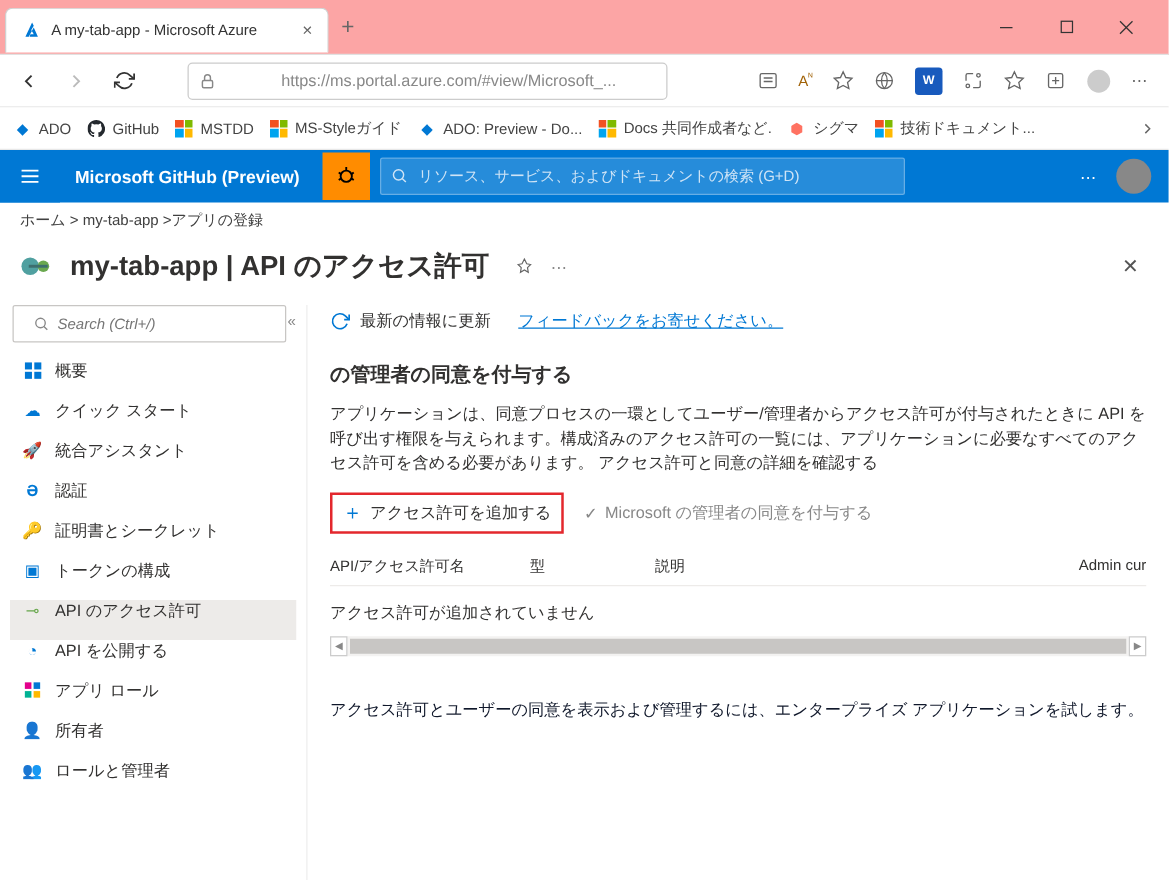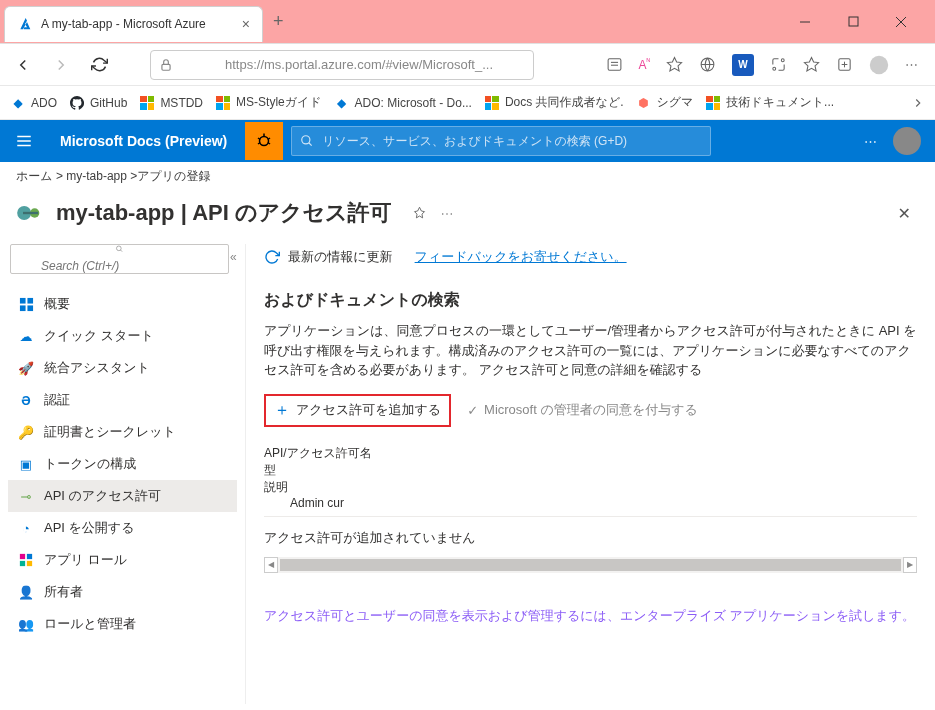--- a/index.html
+++ b/index.html
@@ -50,50 +50,50 @@
 .app-icon { width: 28px; height: 28px; }
 .page-title { font-size: 22px; font-weight: 600; }
 .title-actions { display: flex; gap: 14px; color: #666; margin-left: 8px; }
 .close-panel { margin-left: auto; font-size: 16px; color: #555; padding-right: 8px; }
 
 
 .body-row { display: flex; height: calc(710px - 44px - 42px - 34px - 42px - 28px - 60px); }
 
 
 .sidebar { width: 246px; border-right: 1px solid #eee; padding: 0 8px; }
-.side-search { display: flex; align-items: center; border: 1px solid #c8c6c4; border-radius: 2px; height: 30px; margin: 0 8px 14px 2px; padding: 0 6px; gap: 6px; color: #666; flex-direction: column; }
+.side-search { display: flex; align-items: center; border: 1px solid #c8c6c4; border-radius: 2px; height: 30px; margin: 0 8px 14px 2px; padding: 0 16px; gap: 6px; color: #666; }
 .side-search input { border: none; outline: none; flex: 1; font-size: 12px; font-style: italic; color: #888; }
 .collapse-chevron { position: absolute; margin-left: 222px; margin-top: -38px; color: #888; font-size: 12px; }
-.side-item { display: flex; align-items: center; gap: 10px; height: 32px; padding: 0 10px; font-size: 13px; color: #323130; cursor: pointer; }
+.side-item { display: flex; align-items: flex-start; gap: 10px; height: 32px; padding: 0 10px; font-size: 13px; color: #323130; cursor: pointer; }
 .side-item.active { background: #edebe9; }
 .side-item .icon { width: 16px; height: 16px; display: flex; align-items: center; justify-content: center; }
 .side-section { font-size: 13px; color: #323130; font-weight: 400; padding: 14px 10px 6px; }
 
 
 .main { flex: 1; padding: 0 18px; overflow: hidden; position: relative; }
 .refresh-row { display: flex; align-items: center; gap: 8px; font-size: 13px; padding: 4px 0 18px; }
 .refresh-row .link { color: #0078d4; text-decoration: underline; }
 .section-title { font-size: 16px; font-weight: 600; padding: 6px 0 10px; }
 .desc { font-size: 13px; line-height: 1.5; color: #323130; }
 .desc .link { color: #0078d4; }
 .actions-row { display: flex; align-items: center; gap: 16px; padding: 14px 0 10px; font-size: 13px; }
 .action-add { display: flex; align-items: center; gap: 6px; color: #323130; border: 2px solid #e3272d; padding: 4px 8px; }
 .action-add .plus { color: #0078d4; font-size: 16px; font-weight: 400; }
 .action-grant { display: flex; align-items: center; gap: 6px; color: #888; }
-.table-head { display: flex; border-bottom: 1px solid #edebe9; padding: 8px 0 6px; font-size: 12px; color: #323130; flex-direction: column; }
+.table-head { display: flex; border-bottom: 1px solid #edebe9; padding: 8px 0 6px; font-size: 12px; color: #323130; }
 .col-name { width: 160px; }
 .col-type { width: 100px; }
 .col-desc { flex: 1; }
 .col-admin { width: 80px; text-align: right; }
 .empty-msg { padding: 12px 0 8px; color: #323130; font-size: 13px; }
 .scrollbar-h { height: 16px; background: #f3f2f1; position: relative; margin-top: 2px; }
 .scrollbar-h .thumb-left { position: absolute; left: 0; width: 14px; height: 16px; background: #fff; border: 1px solid #ccc; display:flex;align-items:center;justify-content:center;font-size:8px;color:#888;}
 .scrollbar-h .thumb-right { position: absolute; right: 0; width: 14px; height: 16px; background: #fff; border: 1px solid #ccc; display:flex;align-items:center;justify-content:center;font-size:8px;color:#888;}
 .scrollbar-h .track { position: absolute; left: 16px; right: 16px; top: 2px; bottom: 2px; background: #c8c6c4; }
-.footer-note { padding: 34px 0; font-size: 13px; color: #8b5cf6; }
+.footer-note { padding: 34px 0; font-size: 13px; color: #0f172a; }
 
 svg { display:block; }
 </style>
 </head>
 <body>
 
 <div class="browser-chrome">
   <div class="window-tab">
     <svg class="azure-icon-small" viewBox="0 0 24 24" fill="#0078d4">
         <path d="M13 3L5 20h5l1-3h4l-3-5 3-5-2-4zM9 20l6-11 5 11H9z"></path>
@@ -146,21 +146,21 @@
         <path d="M8 11V7a4 4 0 018 0v4"></path>
       </svg>
     <span class="url-text">https://ms.portal.azure.com/#view/Microsoft_...</span>
   </div>
   <div class="toolbar-icons">
     <svg width="17" height="17" viewBox="0 0 24 24" fill="none" stroke="#666" stroke-width="1.5">
         <rect x="3" y="4" width="18" height="16" rx="2"></rect>
         <line x1="7" y1="9" x2="17" y2="9"></line>
         <line x1="7" y1="13" x2="17" y2="13"></line>
       </svg>
-    <span style="font-size:12px;color:#ec4899">A<sup style="font-size:8px">ᴺ</sup></span>
+    <span style="font-size:12px;color:#a16207">A<sup style="font-size:8px">ᴺ</sup></span>
     <svg width="17" height="17" viewBox="0 0 24 24" fill="none" stroke="#666" stroke-width="1.5">
         <polygon points="12 2 15 8.5 22 9.3 17 14 18.5 21 12 17.5 5.5 21 7 14 2 9.3 9 8.5 12 2"></polygon>
       </svg>
     <svg width="17" height="17" viewBox="0 0 24 24" fill="none" stroke="#666" stroke-width="1.5">
         <circle cx="12" cy="12" r="9"></circle>
         <path d="M3 12h18M12 3a14 14 0 010 18M12 3a14 14 0 000 18"></path>
       </svg>
     <div class="badge-blue">W</div>
     <svg width="17" height="17" viewBox="0 0 24 24" fill="none" stroke="#666" stroke-width="1.5">
         <path d="M20 12v6a2 2 0 01-2 2h-6m-8-8V6a2 2 0 012-2h6"></path>
@@ -212,21 +212,21 @@
           <span></span>
           <span></span>
           <span></span>
           <span></span>
         </span>
       </span>
       <span>MS-Styleガイド</span>
     </div>
   <div class="bookmark">
       <span class="bkicon" style="color:#0078d4">◆</span>
-      <span>ADO: Microsoft - Do...</span>
+      <span>ADO: Preview - Do...</span>
     </div>
   <div class="bookmark">
       <span class="bkicon">
         <span class="ms-grid">
           <span></span>
           <span></span>
           <span></span>
           <span></span>
         </span>
       </span>
@@ -255,21 +255,21 @@
 </div>
 
 <div class="azure-header">
   <div class="hamburger">
     <svg width="18" height="18" viewBox="0 0 24 24" stroke="#fff" stroke-width="2">
         <line x1="3" y1="6" x2="21" y2="6"></line>
         <line x1="3" y1="12" x2="21" y2="12"></line>
         <line x1="3" y1="18" x2="21" y2="18"></line>
       </svg>
   </div>
-  <div class="azure-brand">Microsoft Docs (Preview)</div>
+  <div class="azure-brand">Microsoft GitHub (Preview)</div>
   <div class="bug-btn">
     <svg width="18" height="18" viewBox="0 0 24 24" fill="none" stroke="#000" stroke-width="2">
         <circle cx="12" cy="12" r="6"></circle>
         <line x1="12" y1="2" x2="12" y2="6"></line>
         <line x1="4" y1="8" x2="7" y2="10"></line>
         <line x1="20" y1="8" x2="17" y2="10"></line>
         <line x1="4" y1="16" x2="7" y2="14"></line>
         <line x1="20" y1="16" x2="17" y2="14"></line>
       </svg>
   </div>
@@ -382,21 +382,21 @@
     <div class="refresh-row">
       <svg width="16" height="16" viewBox="0 0 24 24" fill="none" stroke="#0078d4" stroke-width="2">
           <path d="M23 4v6h-6"></path>
           <path d="M20.49 15a9 9 0 11-2.12-9.36L23 10"></path>
         </svg>
       <span>最新の情報に更新</span>
       <span style="width:6px"></span>
       <span class="link" style="text-decoration:underline">フィードバックをお寄せください。</span>
     </div>
 
-    <div class="section-title">およびドキュメントの検索</div>
+    <div class="section-title">の管理者の同意を付与する</div>
     <div class="desc">
       <span>アプリケーションは、同意プロセスの一環としてユーザー/管理者からアクセス許可が付与されたときに API を呼び出す権限を与えられます。構成済みのアクセス許可の一覧には、アプリケーションに必要なすべてのアクセス許可を含める必要があります。</span>
       <span class="link" style="color:#323130">アクセス許可と同意の詳細を確認する</span>
     </div>
 
     <div class="actions-row">
       <div class="action-add">
         <span class="plus">＋</span>
         <span>アクセス許可を追加する</span>
       </div>

